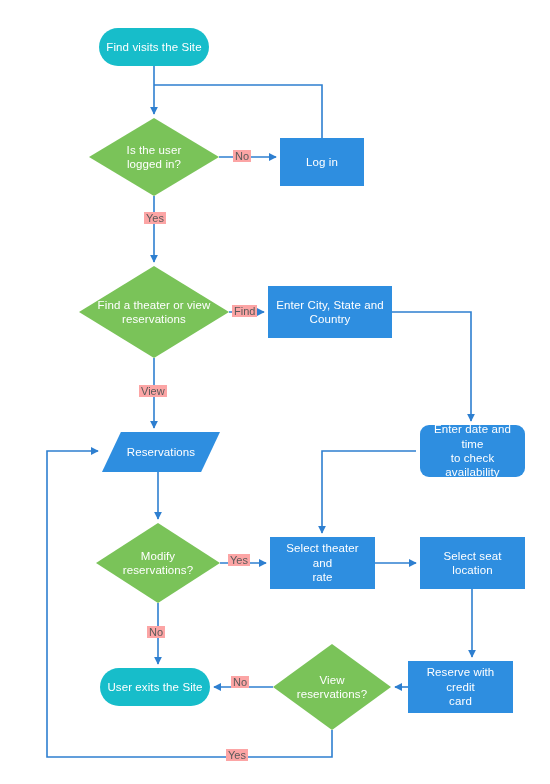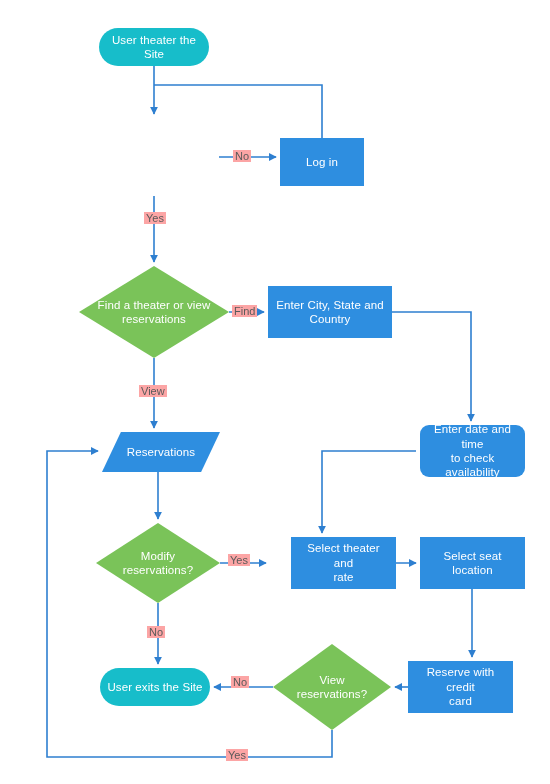--- a/index.html
+++ b/index.html
@@ -124,23 +124,28 @@
 
       <path d="M 158 603 L 158 664" marker-end="url(#arrow)"></path>
 
       <path d="M 273 687 L 214 687" marker-end="url(#arrow)"></path>
 
       <path d="M 332 730 L 332 757 L 47 757 L 47 451 L 98 451" marker-end="url(#arrow)"></path>
     </g>
   </svg>
 
   <div class="node shape-terminator" style="left:99px; top:28px; width:110px; height:38px;">
-    <span class="node-label">User theater the Site</span>
-  </div>
-
+    <span class="node-label">Find visits the Site</span>
+  </div>
+
+  <div class="node shape-decision" style="left:89px; top:118px; width:130px; height:78px;">
+    <span class="diamond-bg"></span>
+    <span class="node-label">Is the user
+logged in?</span>
+  </div>
 
   <div class="node shape-process" style="left:280px; top:138px; width:84px; height:48px;">
     <span class="node-label">Log in</span>
   </div>
 
   <div class="node shape-decision" style="left:79px; top:266px; width:150px; height:92px;">
     <span class="diamond-bg"></span>
     <span class="node-label">Find a theater or view
 reservations</span>
   </div>
@@ -159,21 +164,21 @@
     <span class="node-label">Enter date and time
 to check availability</span>
   </div>
 
   <div class="node shape-decision" style="left:96px; top:523px; width:124px; height:80px;">
     <span class="diamond-bg"></span>
     <span class="node-label">Modify
 reservations?</span>
   </div>
 
-  <div class="node shape-process" style="left:270px; top:537px; width:105px; height:52px;margin-left:21px;">
+  <div class="node shape-process" style="left:270px; top:537px; width:105px; height:52px;">
     <span class="node-label">Select theater and
 rate</span>
   </div>
 
   <div class="node shape-process" style="left:420px; top:537px; width:105px; height:52px;justify-content:flex-end;">
     <span class="node-label">Select seat location</span>
   </div>
 
   <div class="node shape-process" style="left:408px; top:661px; width:105px; height:52px;">
     <span class="node-label">Reserve with credit

